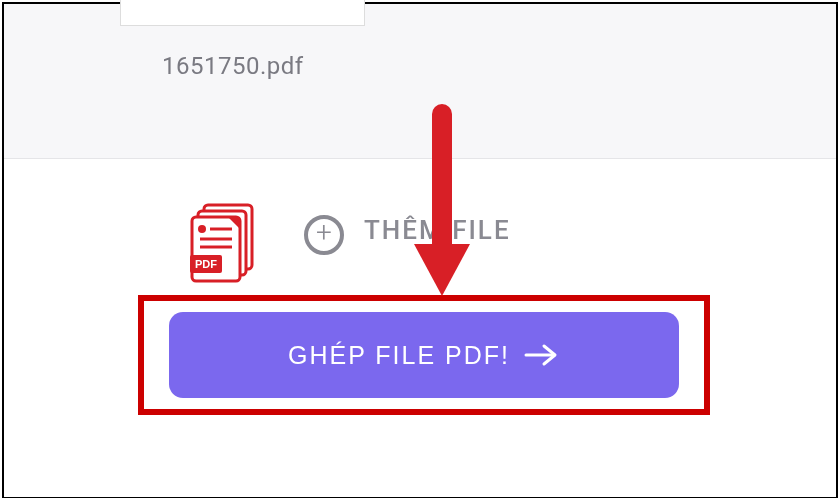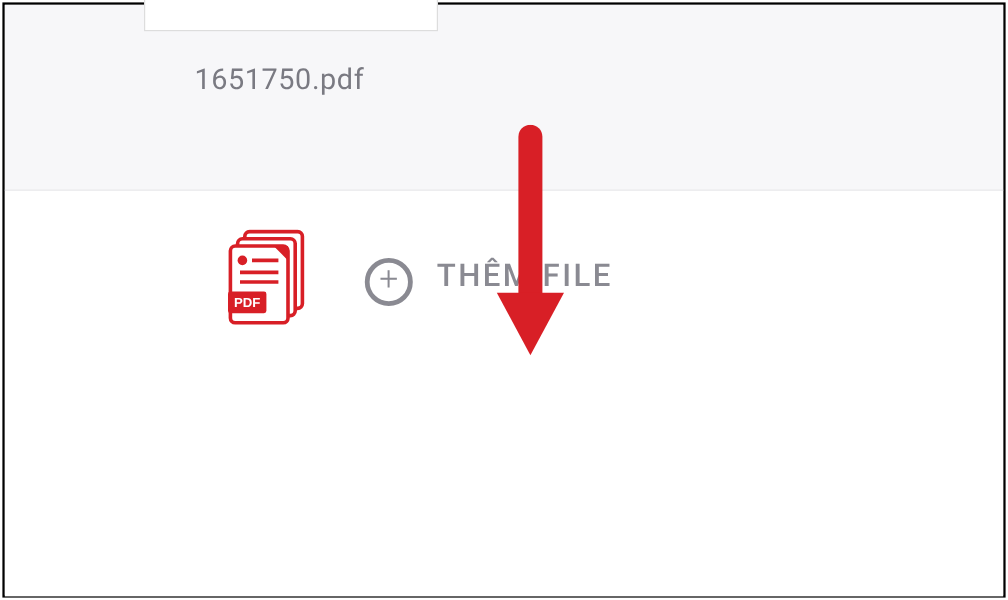--- a/index.html
+++ b/index.html
@@ -43,21 +43,21 @@
     letter-spacing: 0.5px;
   }
   .bottom-section {
     background: #fff;
     position: relative;
     height: 338px;
   }
   .pdf-icon {
     position: absolute;
     left: 186px;
-    top: 32px;
+    top: 44px;
     width: 70px;
     height: 86px;
   }
   .add-file-row {
     position: absolute;
     left: 300px;
     top: 56px;
     display: flex;
     align-items: flex-start;
     gap: 20px;
@@ -154,20 +154,31 @@
         <rect x="0" y="52" width="32" height="18" rx="2" fill="#d81f26"></rect>
         <text x="16" y="65" font-size="11" fill="#fff" text-anchor="middle" font-weight="bold" font-family="Arial">PDF</text>
       </svg>
     </div>
 
     <div class="add-file-row">
       <span class="plus-circle"></span>
       <span class="add-file-label">THÊM FILE</span>
     </div>
 
+    <div class="highlight-box">
+      <button class="merge-btn">
+        <span class="merge-btn-label">GHÉP FILE PDF!</span>
+        <span class="arrow-right-btn">
+          <svg viewBox="0 0 36 24" width="36" height="24">
+            <line x1="2" y1="12" x2="30" y2="12" stroke="#fff" stroke-width="3" stroke-linecap="round"></line>
+            <polyline points="20,3 31,12 20,21" fill="none" stroke="#fff" stroke-width="3" stroke-linecap="round" stroke-linejoin="round"></polyline>
+          </svg>
+        </span>
+      </button>
+    </div>
 
   </div>
 
   <div class="annotation-arrow">
     <svg viewBox="0 0 80 200" width="80" height="200">
       <line x1="40" y1="10" x2="40" y2="155" stroke="#d81f26" stroke-width="20" stroke-linecap="round"></line>
       <polygon points="12,140 68,140 40,192" fill="#d81f26"></polygon>
     </svg>
   </div>
 

